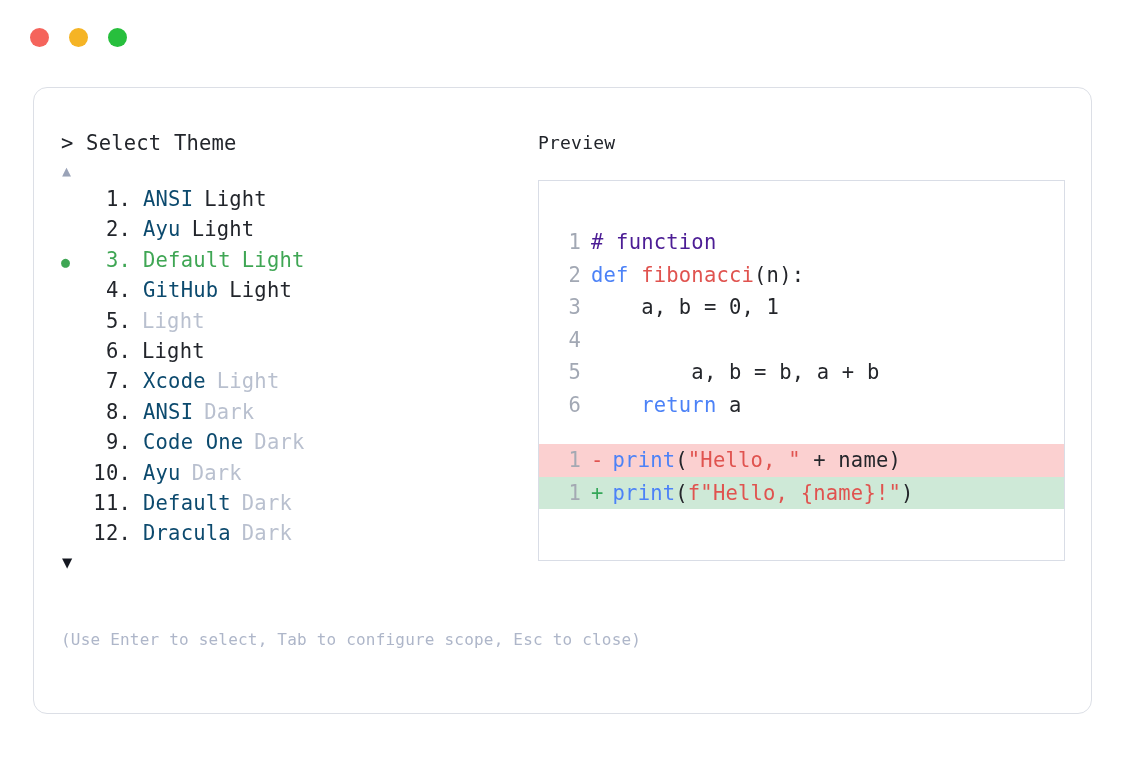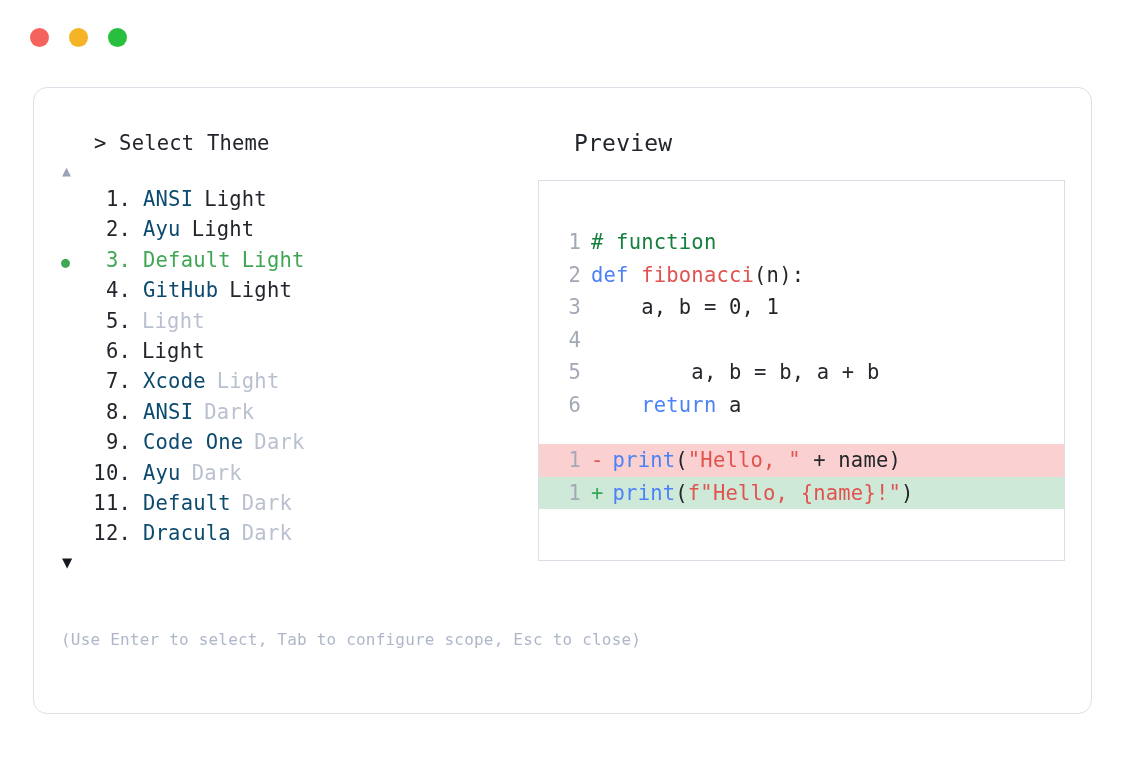--- a/index.html
+++ b/index.html
@@ -68,21 +68,20 @@
     top: 40px;
     width: 450px;
   }
 
   .prompt-line {
     font-size: 20.5px;
     line-height: 30px;
     color: #22252b;
     letter-spacing: 0.2px;
     white-space: pre;
-    margin-left: 33px;
   }
 
   .scroll-arrow {
     font-size: 15px;
     line-height: 26px;
     padding-left: 1px;
     height: 26px;
   }
   .scroll-arrow.up   { color: #9aa3b8; }
   .scroll-arrow.down { color: #141720; font-size: 17px; }
@@ -137,25 +136,24 @@
   }
 
   
   .right-col {
     position: absolute;
     left: 504px;
     top: 40px;
     width: 530px;
   }
   .preview-label {
-    font-size: 23px;
+    font-size: 18px;
     line-height: 30px;
     color: #22252b;
     letter-spacing: 0.2px;
-    margin-left: 36px;
   }
   .preview-box {
     margin-top: 22px;
     width: 527px;
     height: 381px;
     box-sizing: border-box;
     border: 1.5px solid #d9dde6;
     background: #ffffff;
     padding: 45px 0 0 0;
     overflow: hidden;
@@ -188,21 +186,21 @@
 
   .code-line.diff-del { background: #fbd0d0; }
   .code-line.diff-add { background: #cee9d7; }
   .code-line.diff-del .ln,
   .code-line.diff-add .ln { color: #a4a9b3; }
   .diff-sign { padding-right: 9px; }
   .diff-del .diff-sign { color: #e0534f; }
   .diff-add .diff-sign { color: #35a759; }
 
   
-  .tok-comment  { color: #15803d; }
+  .tok-comment  { color: #4c1d95; }
   .tok-keyword  { color: #4c82f7; }
   .tok-func     { color: #e0534f; }
   .tok-builtin  { color: #4c82f7; }
   .tok-string   { color: #e0534f; }
   .tok-plain    { color: #24262b; }
   .tok-punct    { color: #24262b; }
   .tok-number   { color: #24262b; }
 </style>
 </head>
 <body>

